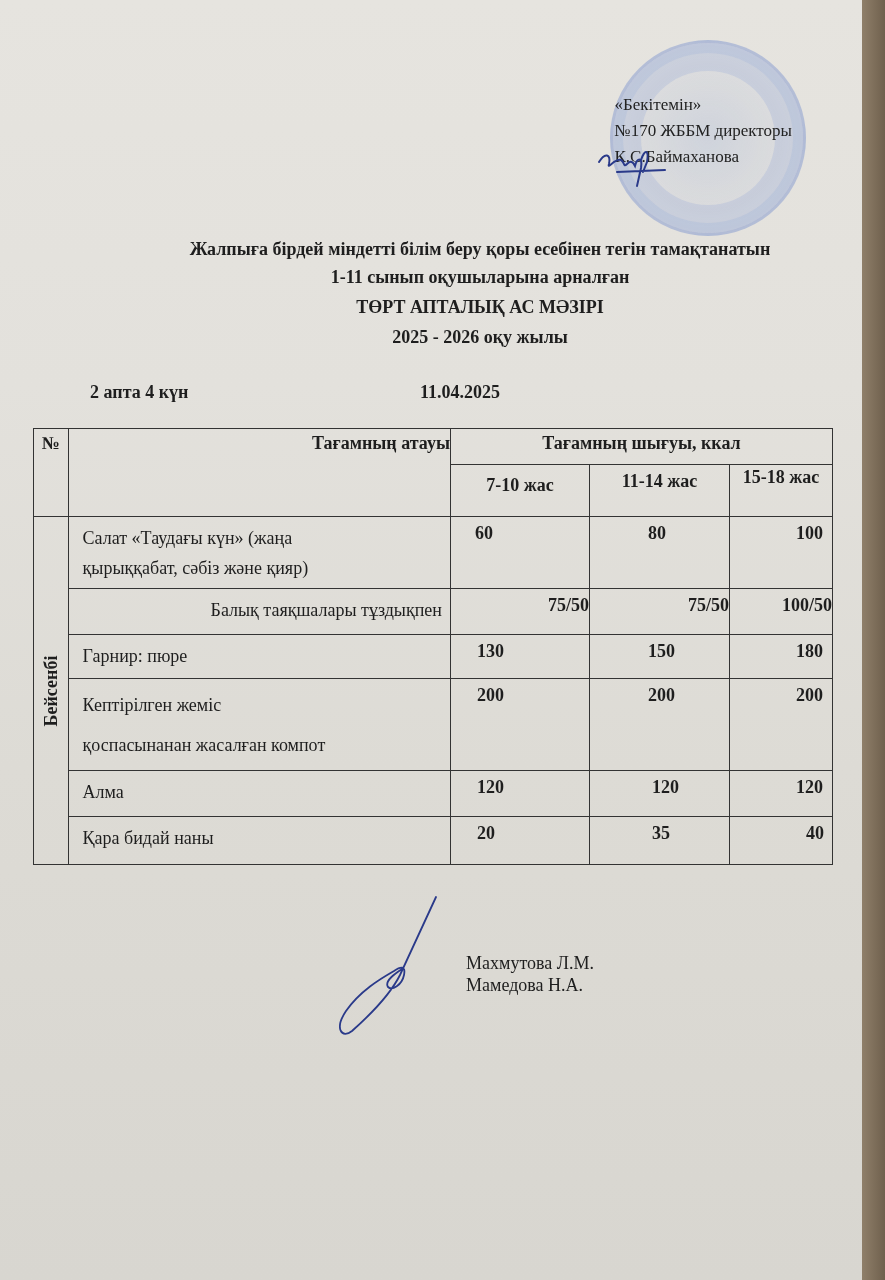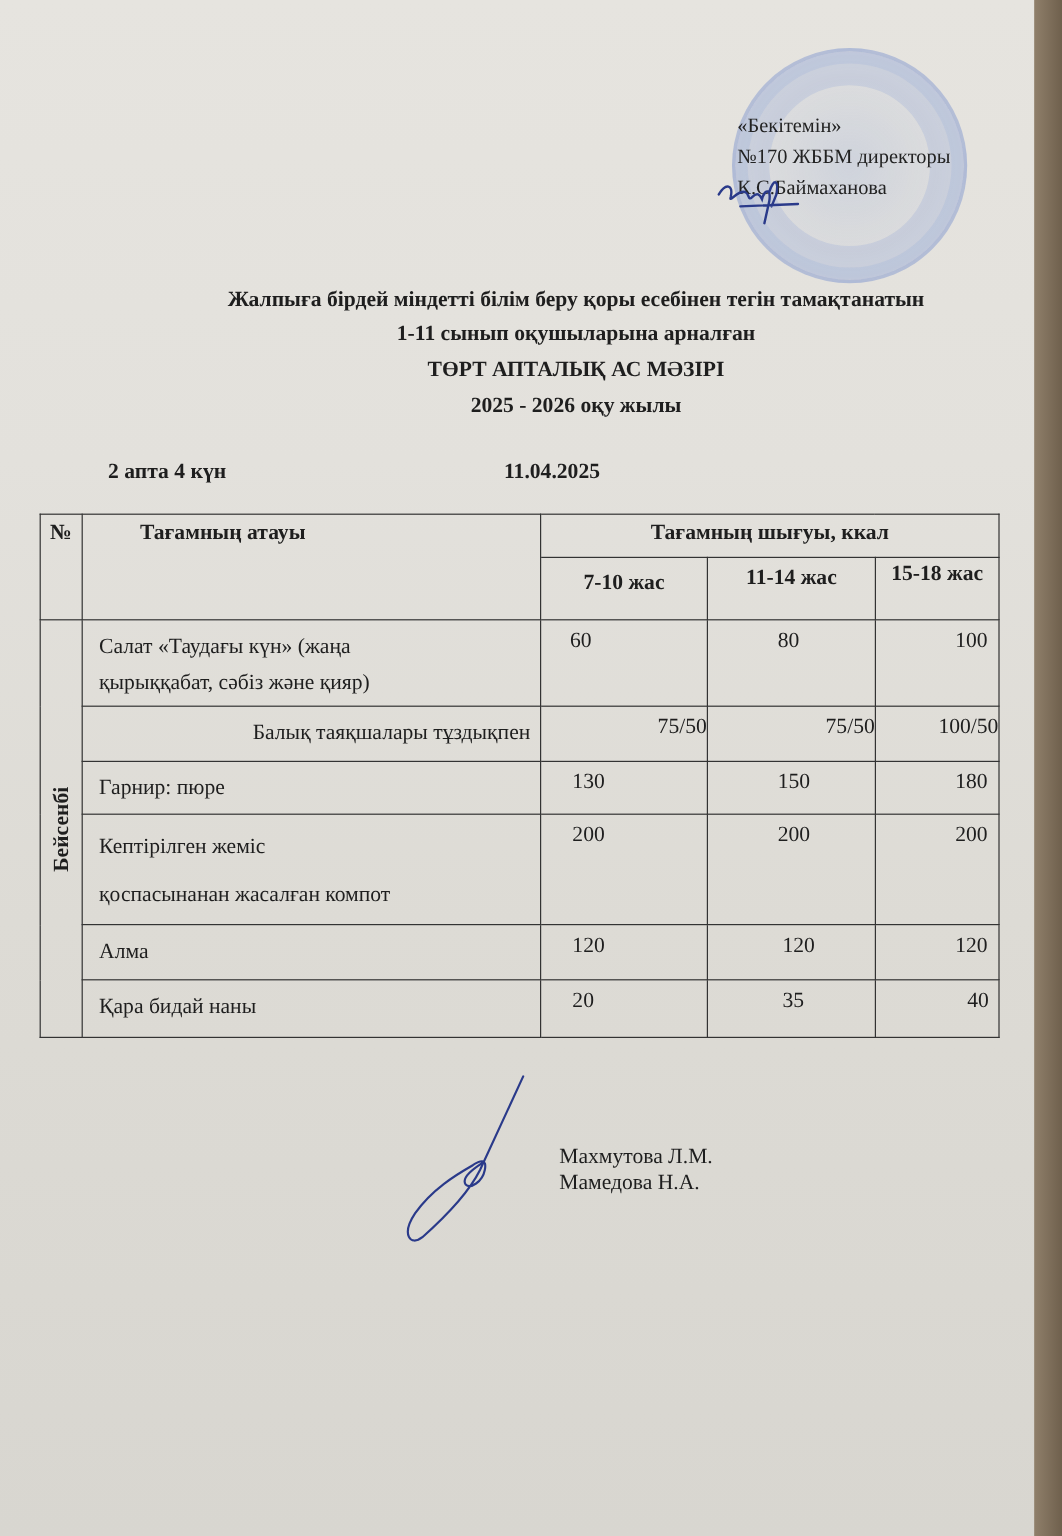--- a/index.html
+++ b/index.html
@@ -38,29 +38,29 @@
     .meta-row {
       position: absolute; top: 382px; font-weight: bold; font-size: 18px;
     }
     table.menu {
       position: absolute; left: 33px; top: 428px; width: 800px;
       border-collapse: collapse; font-size: 18px;
     }
     table.menu td, table.menu th {
       border: 1.5px solid #333; vertical-align: top; padding: 0;
     }
-    .hdr { font-weight: bold; }
+    .hdr { font-weight: bold; text-align: right; }
     .day-cell { width: 34px; position: relative; }
     .day-label {
       position: absolute; left: 50%; top: 50%;
       transform: translate(-50%, -50%) rotate(-90deg);
       font-weight: bold; font-size: 18px; white-space: nowrap;
     }
     .dish { padding: 6px 8px 0 14px !important; line-height: 30px; }
-    .num { font-weight: normal; padding: 6px 0 0 0 !important; }
+    .num { font-weight: bold; padding: 6px 0 0 0 !important; }
     .bottom-sign {
       position: absolute; font-size: 18px; line-height: 22px;
     }
     .sig2 { position: absolute; left: 330px; top: 895px; width: 110px; height: 145px; }
   </style>
 </head>
 <body>
 
 <div class="page">
 

